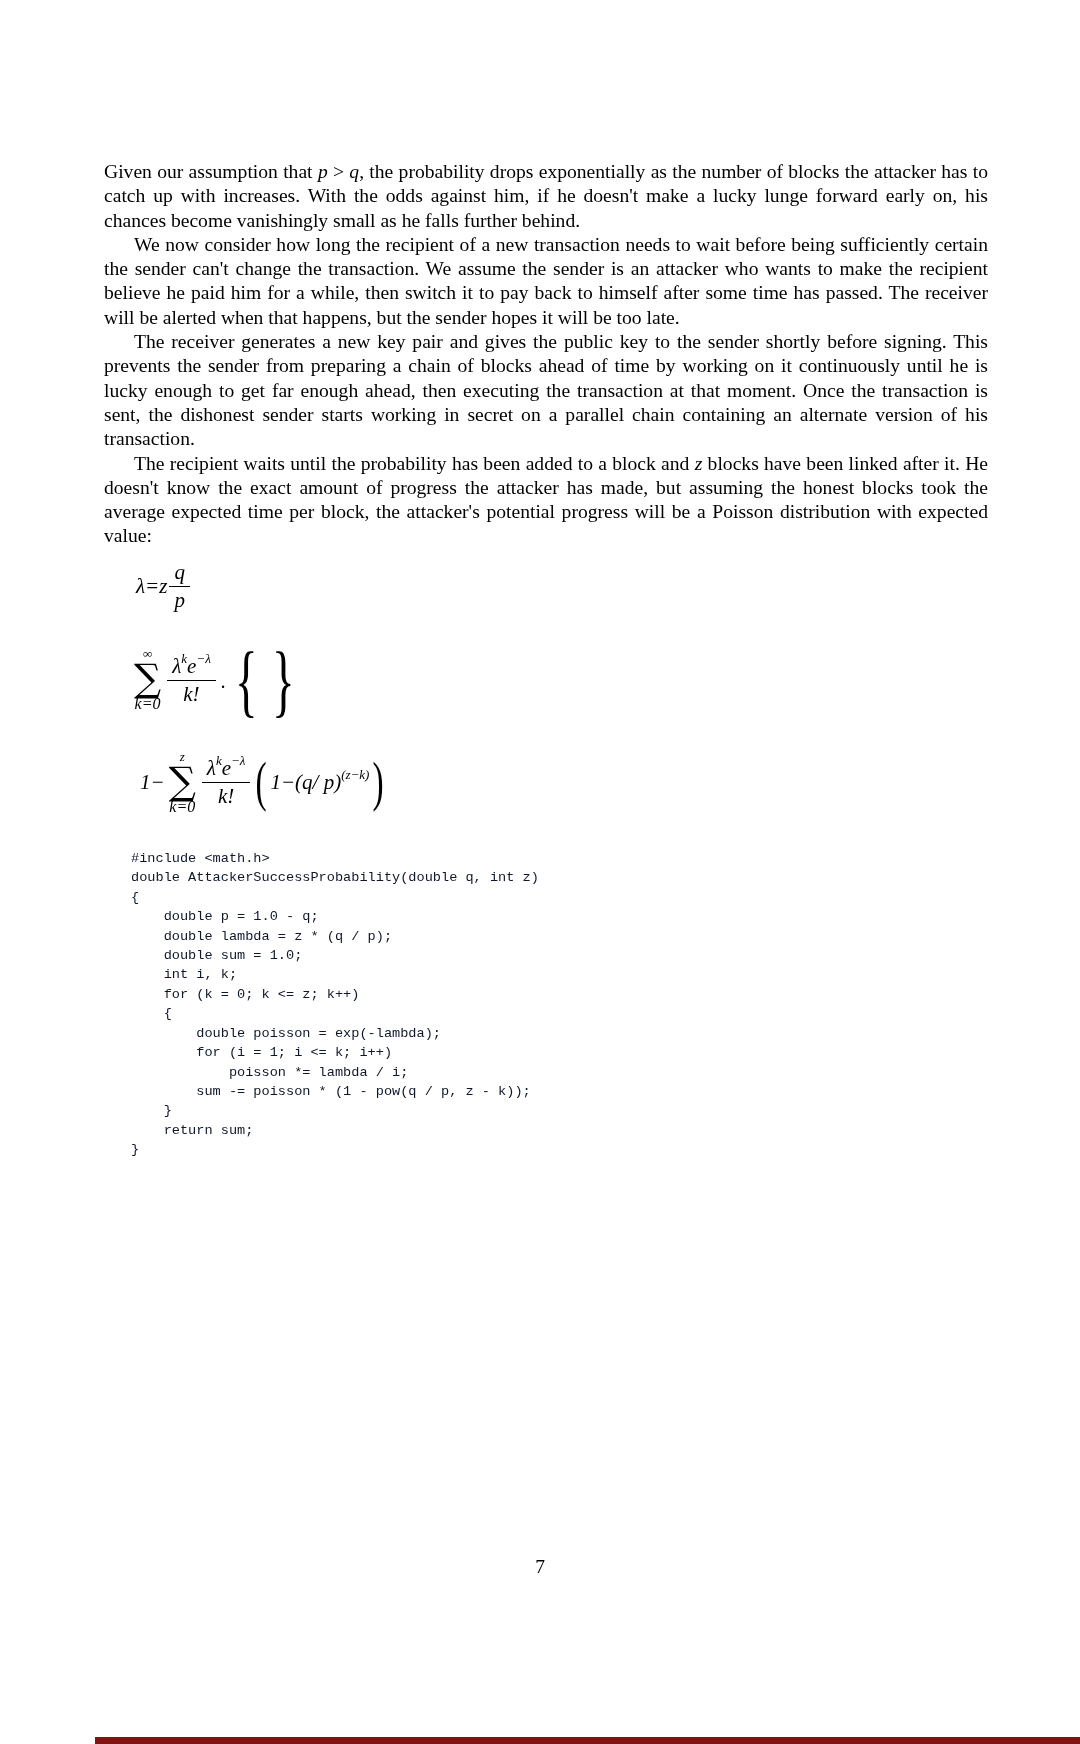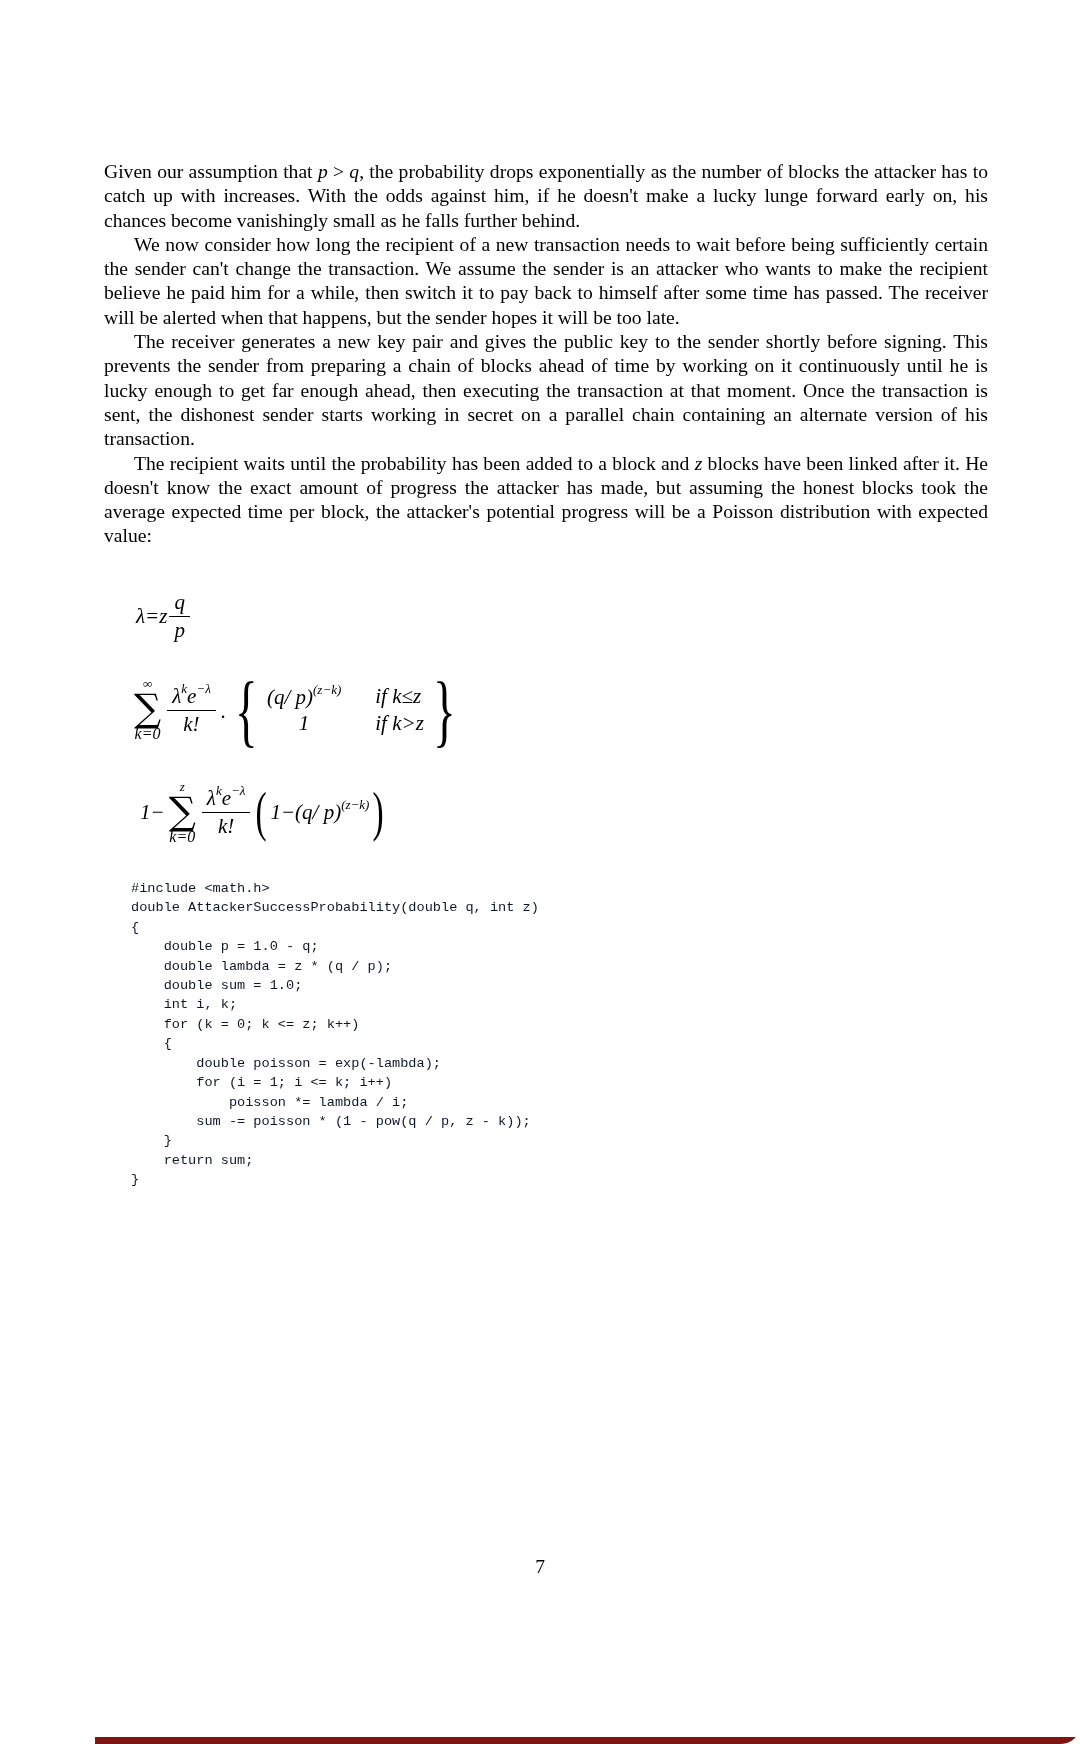--- a/index.html
+++ b/index.html
@@ -5,21 +5,20 @@
   * { box-sizing: border-box; }
   html, body { margin: 0; padding: 0; background: #ffffff; }
   .page {
     position: relative;
     width: 1080px;
     height: 1744px;
     background: #ffffff;
     font-family: "Liberation Serif", serif;
     color: #000000;
     overflow: hidden;
-    border-radius: 19px;
   }
   .content {
     position: absolute;
     left: 104px;
     top: 160px;
     width: 884px;
   }
   .para {
     font-size: 19.6px;
     line-height: 24.3px;
@@ -30,21 +29,21 @@
   .para i { font-style: italic; }
 
   
   .formula {
     display: flex;
     align-items: center;
     font-size: 21px;
     font-style: italic;
     line-height: 1.1;
   }
-  .f-lambda   { margin: 42px 0 30px 32px; }
+  .f-lambda   { margin: 12px 0 30px 32px; }
   .f-poisson  { margin: 30px 0 32px 26px; }
   .f-rearr    { margin: 28px 0 34px 36px; }
 
   .frac {
     display: inline-flex;
     flex-direction: column;
     align-items: center;
     margin: 0 2px;
   }
   .frac .num { padding: 0 5px 2px 5px; }
@@ -153,26 +152,20 @@
         <span class="sign">∑</span>
         <span class="lower">k=0</span>
       </span>
       <span class="frac">
         <span class="num"><span class="nb">λ</span><sup class="f-exp">k</sup><span class="nb">e</span><sup class="f-exp">−λ</sup></span>
         <span class="den">k!</span>
       </span>
       <span class="cdot">·</span>
       <span class="cases">
         <span class="brace">{</span>
-        <span class="case-grid">
-          <span class="val"><span class="nb">(q/ p)</span><sup class="f-exp">(z−k)</sup></span>
-          <span class="cond nb">if k≤z</span>
-          <span class="val nb">1</span>
-          <span class="cond nb">if k&gt;z</span>
-        </span>
         <span class="brace">}</span>
       </span>
     </div>
 
 
     <div class="formula f-rearr">
       <span class="nb">1−</span>
       <span class="sigma">
         <span class="upper">z</span>
         <span class="sign">∑</span>

